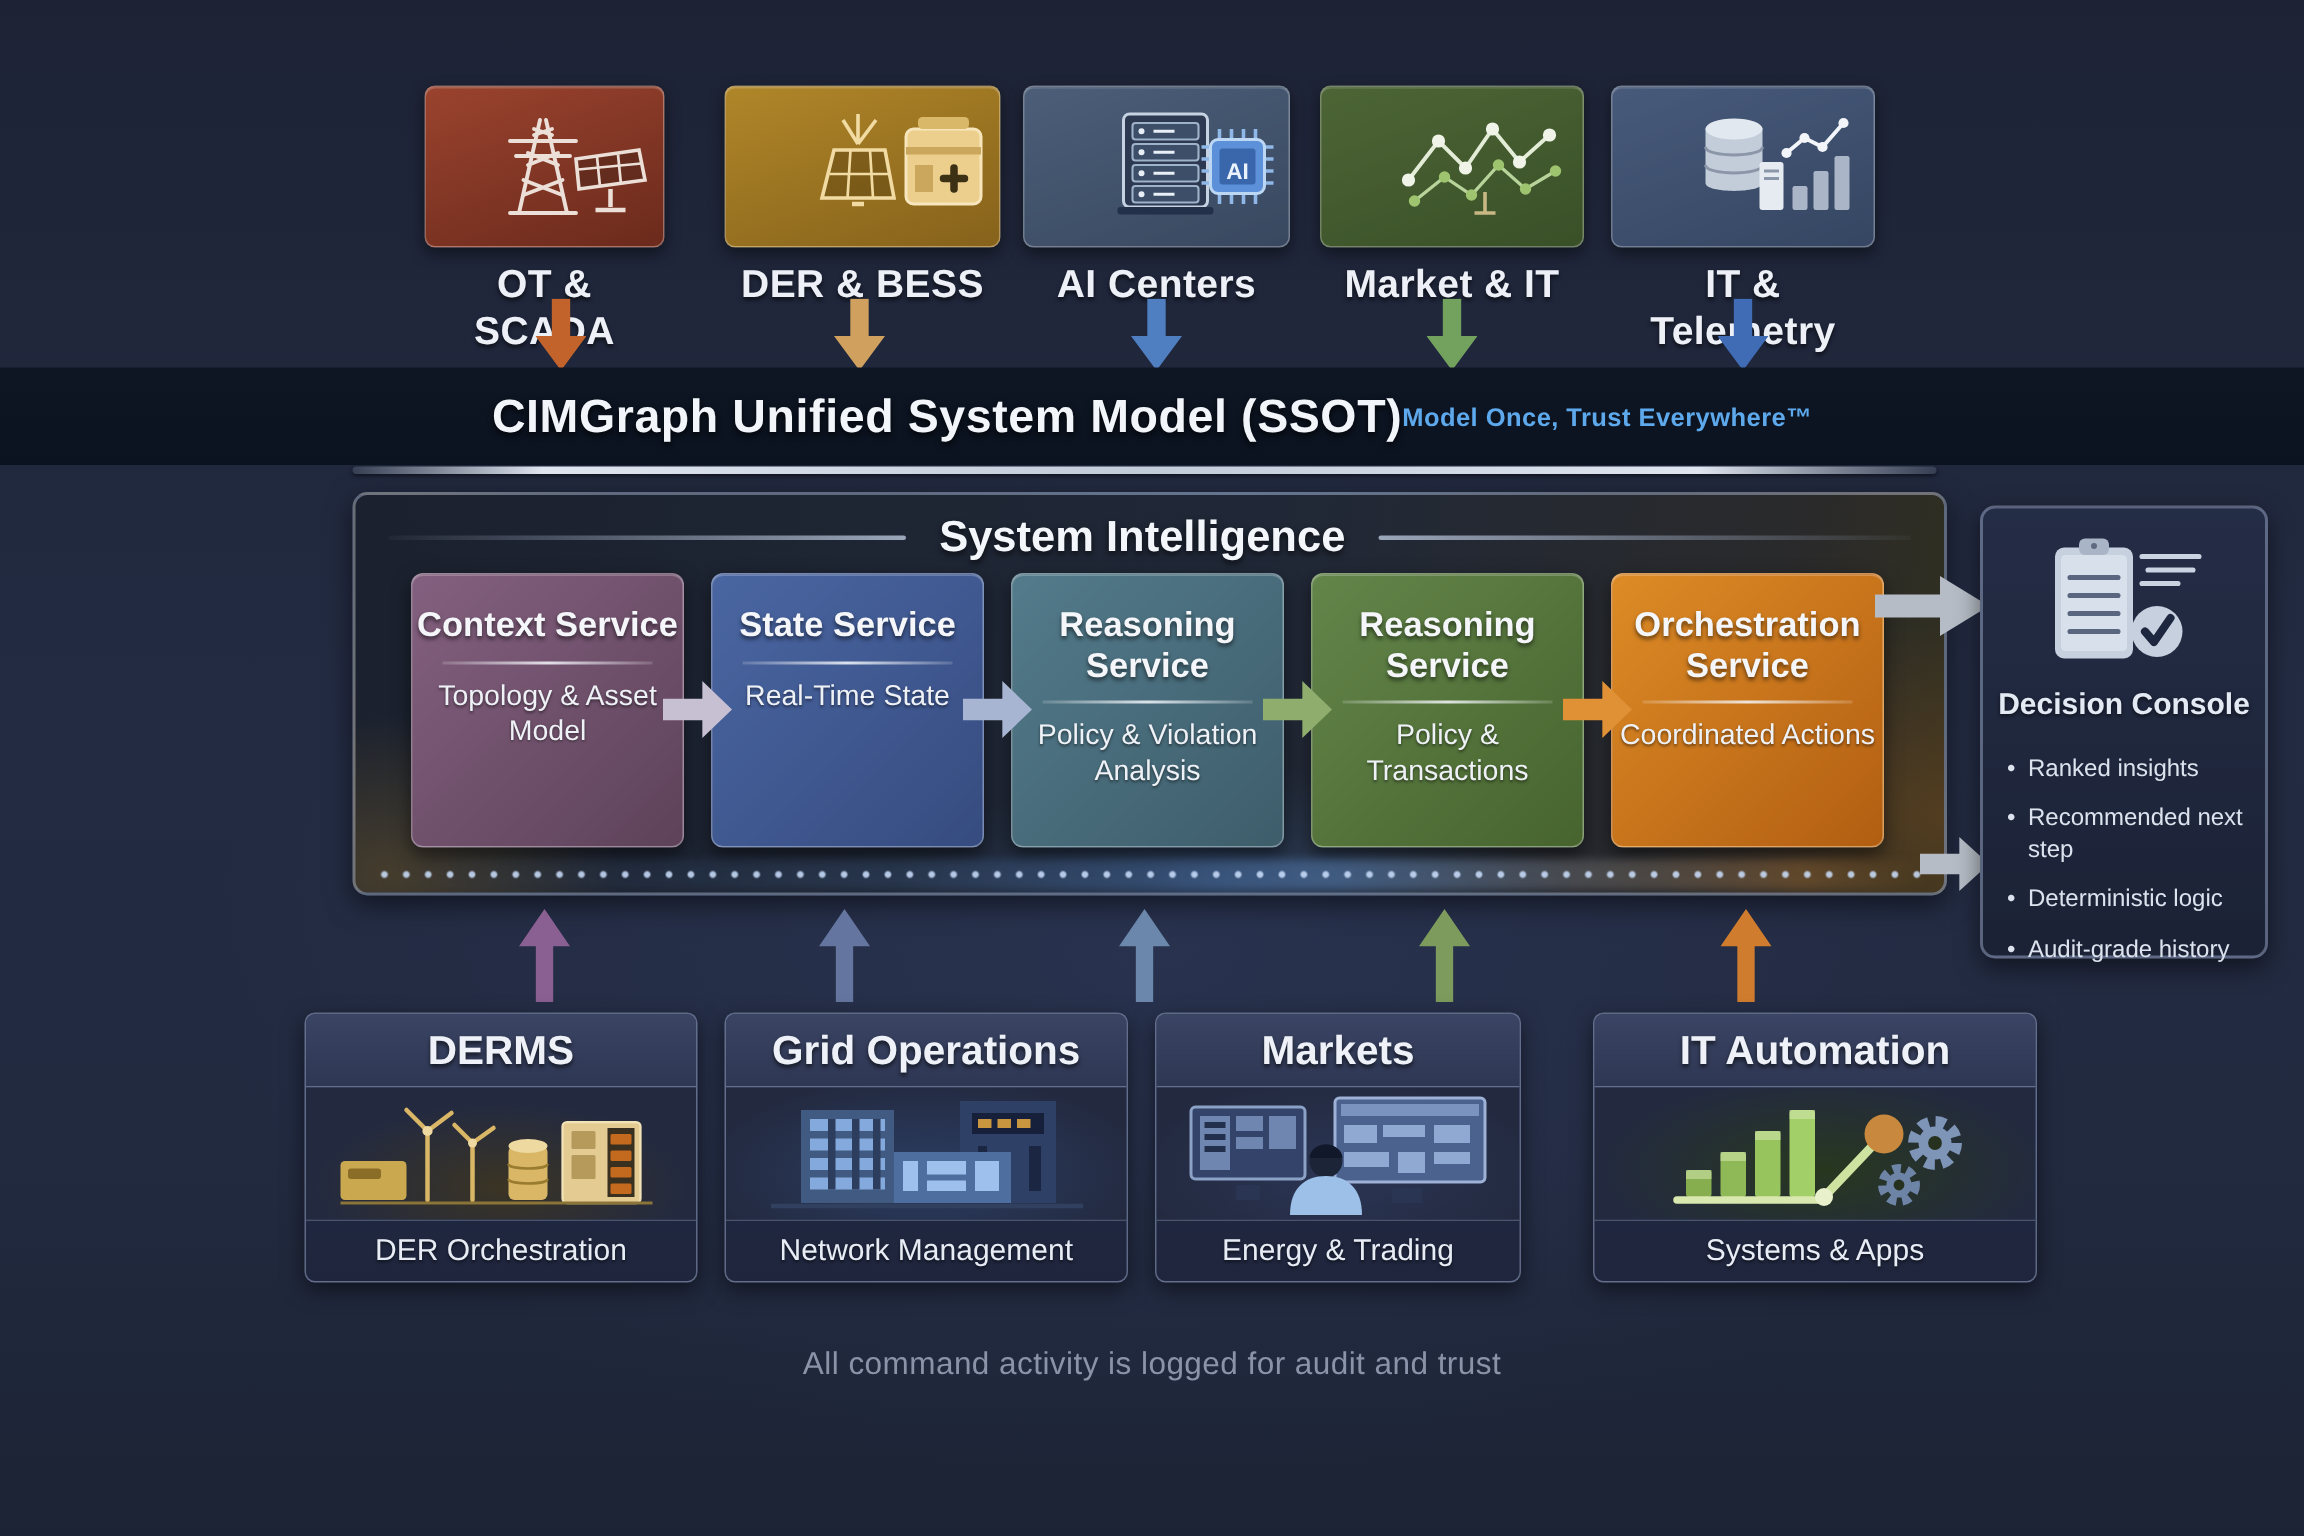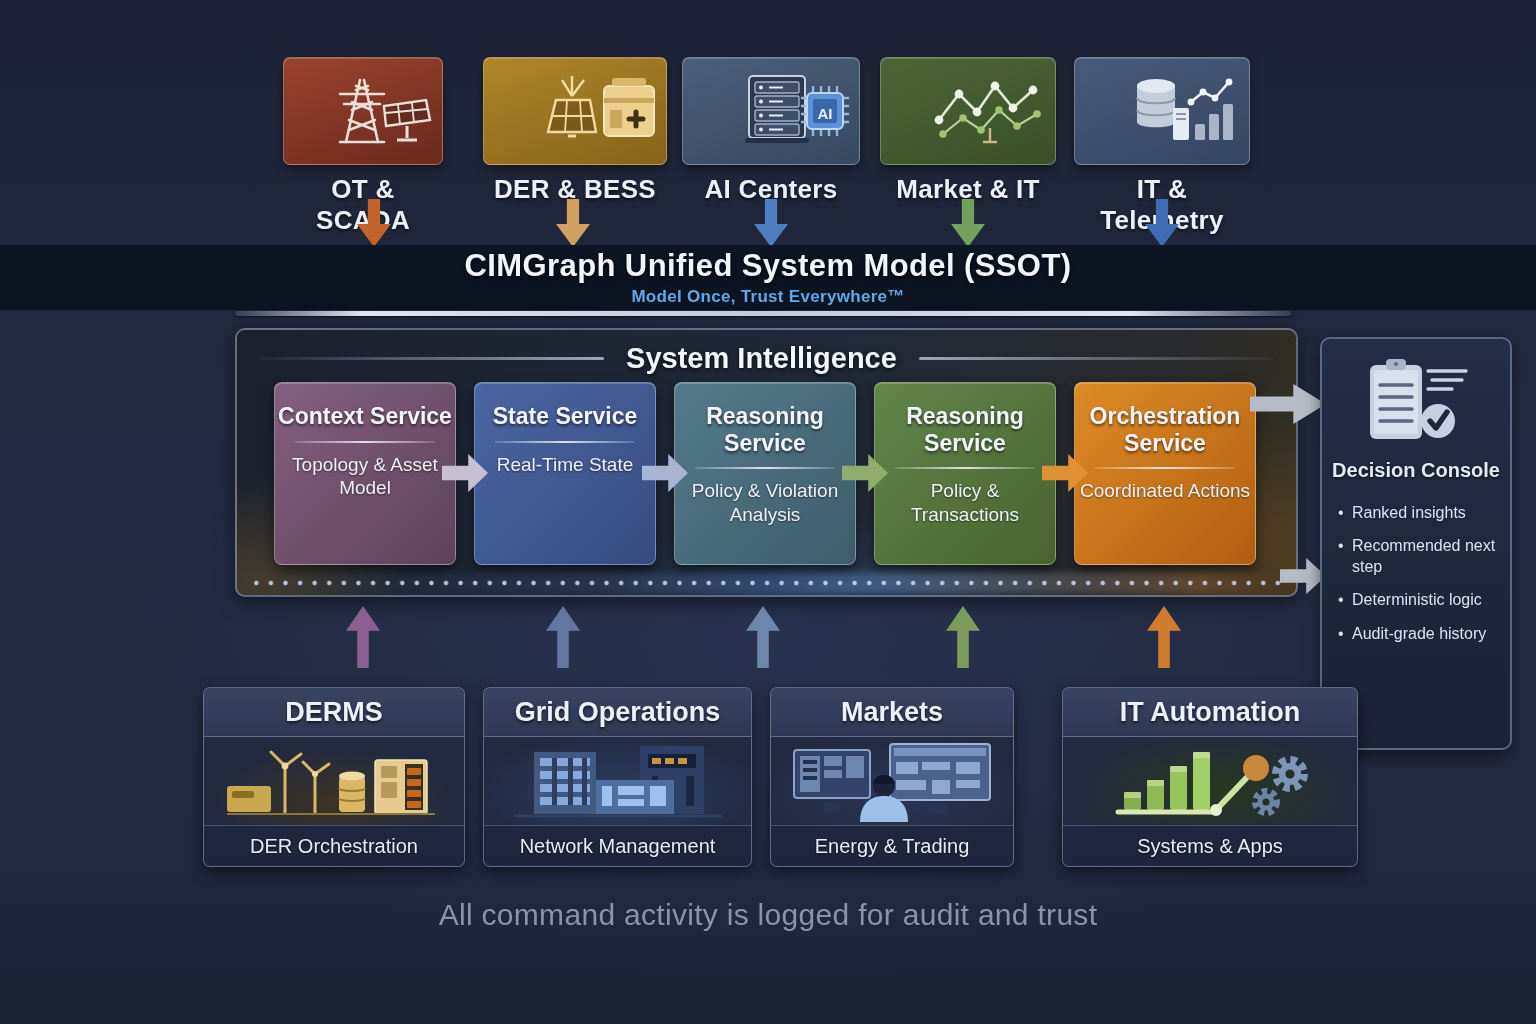--- a/index.html
+++ b/index.html
@@ -33,21 +33,21 @@
   }
   .arrow-right {
     position:absolute; background:var(--ac);
     clip-path:polygon(0 31%, 57% 31%, 57% 0, 100% 50%, 57% 100%, 57% 69%, 0 69%);
     filter:drop-shadow(0 2px 2px rgba(0,0,0,0.45));
   }
   
   .banner {
     position:absolute; left:0; top:245px; width:1536px; height:65px;
     background:linear-gradient(180deg,#0e1624,#0b1320);
-    display:flex; flex-direction:column; align-items:center; justify-content:center;
+    display:flex; align-items:center; justify-content:center;
   }
   .banner-title { font-size:31px; font-weight:bold; color:#f2f5fa; letter-spacing:0.4px; text-shadow:0 2px 4px rgba(0,0,0,0.8); }
   .banner-sub { font-size:17px; font-weight:bold; color:#5da9ec; margin-top:3px; letter-spacing:0.3px; }
   .metal-line {
     position:absolute; left:235px; top:311px; width:1056px; height:5px; border-radius:3px;
     background:linear-gradient(90deg, rgba(180,192,210,0.15), #dfe6f0 12%, #c3ccd9 50%, #dfe6f0 85%, rgba(180,192,210,0.15));
     box-shadow:0 1px 3px rgba(0,0,0,0.6);
   }
   
   .intel {
@@ -81,56 +81,56 @@
     background-size:14.6px 8px; background-repeat:repeat-x;
     opacity:0.9;
   }
   .led-glow {
     position:absolute; left:12px; right:12px; top:243px; height:20px;
     background:linear-gradient(90deg, rgba(0,0,0,0) 0%, rgba(110,170,255,0.18) 50%, rgba(120,180,255,0.30) 62%, rgba(230,150,60,0.22) 92%, rgba(0,0,0,0) 100%);
     filter:blur(3px);
   }
   
   .console {
-    position:absolute; left:1320px; top:337px; width:192px; height:413px;
+    position:absolute; left:1320px; top:337px; width:192px; height:302px;
     border:2px solid rgba(152,166,196,0.5); border-radius:10px;
     background:linear-gradient(180deg,#242d46,#1b2235);
     box-shadow:0 6px 16px rgba(0,0,0,0.5);
     color:#dde4ef;
   }
   .console-icon { display:block; margin:16px auto 2px; }
   .console-title { text-align:center; font-size:20px; font-weight:bold; color:#e4eaf4; margin-top:4px; text-shadow:0 1px 3px rgba(0,0,0,0.6); }
   .console-bullets { list-style:none; margin-top:21px; padding:0 14px 0 16px; }
   .console-bullets li { font-size:16px; line-height:1.28; margin-bottom:13px; padding-left:14px; position:relative; color:#dce3ee; }
   .console-bullets li::before { content:"•"; position:absolute; left:0; top:0; color:#dce3ee; }
   
   .consumer {
     position:absolute; top:675px; height:180px; border-radius:7px; overflow:hidden;
     border:1.5px solid rgba(162,176,206,0.45);
     background:linear-gradient(180deg,#303a58,#272f4a);
     box-shadow:0 5px 14px rgba(0,0,0,0.5);
-    display:flex; flex-direction:column;margin-top:12px;
+    display:flex; flex-direction:column;
   }
   .consumer-title {
     height:49px; flex:none; display:flex; align-items:center; justify-content:center;
     font-size:27px; font-weight:bold; color:#eef2f8; text-shadow:0 2px 3px rgba(0,0,0,0.6);
     background:linear-gradient(180deg,#3a4463,#2e3754); border-bottom:1px solid rgba(175,190,218,0.35);
   }
   .consumer-art { flex:1; position:relative; display:flex; align-items:center; justify-content:center; }
   .consumer-caption {
     height:41px; flex:none; display:flex; align-items:center; justify-content:center;
     font-size:20px; color:#e7ecf5; border-top:1px solid rgba(175,190,218,0.3);
     background:rgba(15,21,36,0.35); text-shadow:0 1px 2px rgba(0,0,0,0.5);
   }
   .art-derms   { background:radial-gradient(ellipse 60% 80% at 50% 75%, #3b3424 0%, #232a40 80%); }
   .art-gridops { background:radial-gradient(ellipse 65% 85% at 50% 65%, #2b3d62 0%, #232a40 85%); }
   .art-markets { background:radial-gradient(ellipse 65% 85% at 50% 65%, #2b3554 0%, #232a40 85%); }
   .art-itauto  { background:radial-gradient(ellipse 60% 85% at 52% 62%, #28371f 0%, #232a40 85%); }
   
-  .footer-note { position:absolute; left:0; top:898px; width:1536px; text-align:center; font-size:30px; color:#8b93a9; letter-spacing:0.3px; }
+  .footer-note { position:absolute; left:0; top:898px; width:1536px; text-align:center; font-size:21px; color:#8b93a9; letter-spacing:0.3px; }
 </style>
 </head>
 <body>
 
 <div class="canvas">
 
   <div class="source" style="left:283px;width:160px">
     <div class="source-box" style="--c1: #9a432e; --c2: #6b2a1c;">
       <svg width="126" height="86" viewBox="0 0 126 86">
         <g stroke="#ecdfd8" stroke-width="2.6" fill="none" stroke-linecap="round">

